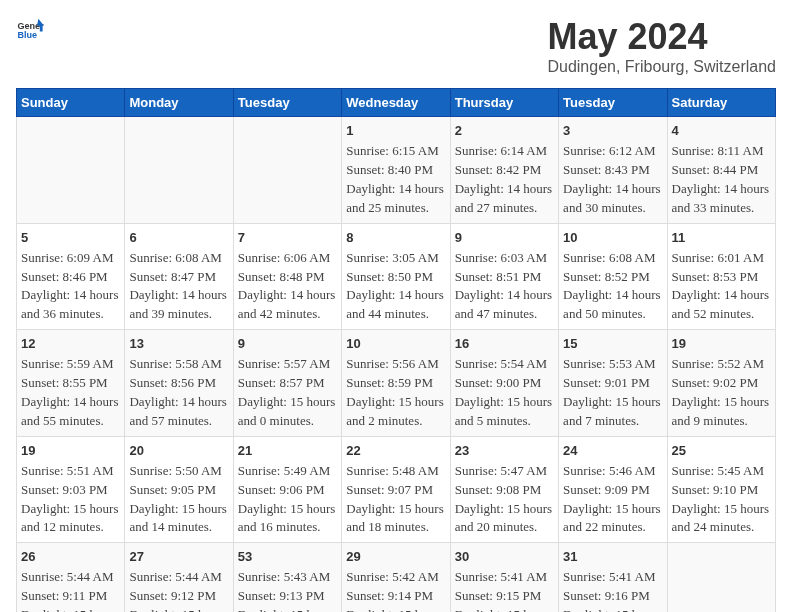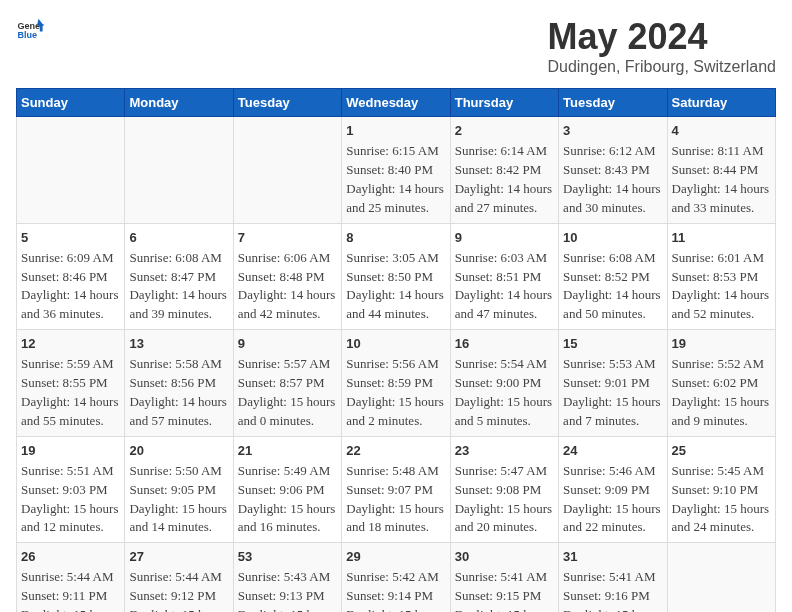--- a/index.html
+++ b/index.html
@@ -236,21 +236,21 @@
         <td>
           <span class="day-number">15</span>
           <div class="day-info">Sunrise: 5:53 AM
 Sunset: 9:01 PM
 Daylight: 15 hours
 and 7 minutes.</div>
         </td>
         <td>
           <span class="day-number">19</span>
           <div class="day-info">Sunrise: 5:52 AM
-Sunset: 6:02 PM
+Sunset: 9:02 PM
 Daylight: 15 hours
 and 9 minutes.</div>
         </td>
       </tr>
       <tr>
         <td>
           <span class="day-number">19</span>
           <div class="day-info">Sunrise: 5:51 AM
 Sunset: 9:03 PM
 Daylight: 15 hours

